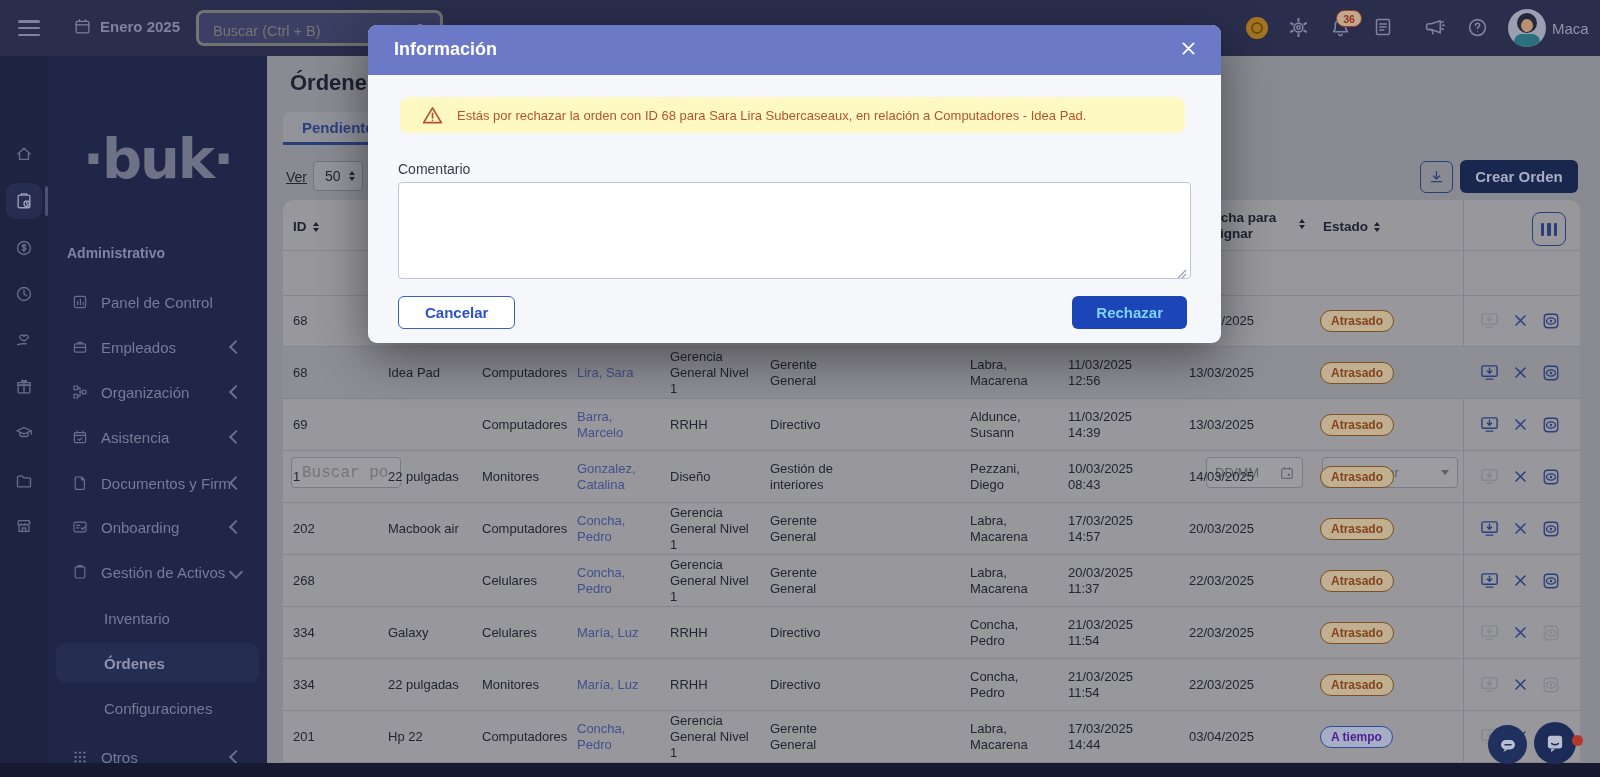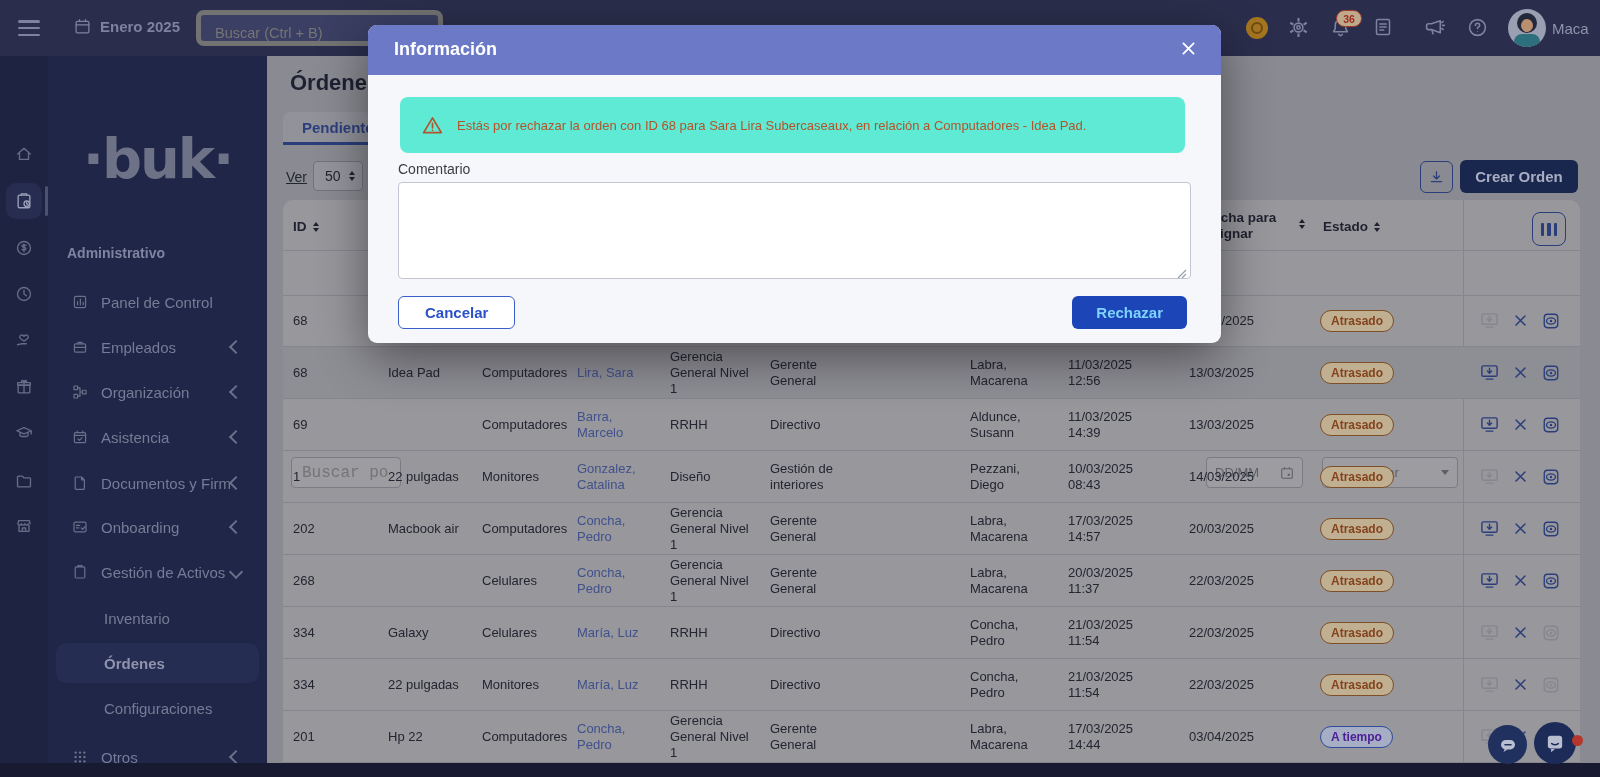--- a/index.html
+++ b/index.html
@@ -6,21 +6,21 @@
   .screen{position:relative;width:1600px;height:777px;overflow:hidden;
     font-family:"Liberation Sans",sans-serif;background:#8a8b92;}
   svg.ic{stroke:currentColor;fill:none;stroke-width:1.5;stroke-linecap:round;stroke-linejoin:round;display:block;}
   svg.ic .fl{fill:currentColor;stroke:none;}
 
   
   .topbar{position:absolute;left:0;top:0;width:1600px;height:56px;background:#2a2e4c;z-index:10;}
   .burger{position:absolute;left:18px;top:20px;width:22px;height:16px;display:flex;flex-direction:column;justify-content:space-between;cursor:pointer;color:#7d82a0;}
   .burger i{height:2.5px;background:currentColor;border-radius:2px;}
   .tb-date{position:absolute;left:74px;top:18px;display:flex;gap:9px;align-items:center;color:#7d82a0;font-size:15px;font-weight:600;}
-  .tb-search{position:absolute;left:196px;top:10px;width:247px;height:36px;background:#3a3f63;border:5px solid #737373;border-radius:8px;box-sizing:border-box;}
+  .tb-search{position:absolute;left:196px;top:10px;width:247px;height:36px;background:#3a3f63;border:3px solid #737373;border-radius:8px;box-sizing:border-box;}
   .tb-search input{position:absolute;left:12px;top:0;width:200px;height:34px;background:transparent;border:none;outline:none;color:#878ca8;font-size:14.5px;font-family:"Liberation Sans",sans-serif;}
   .tb-search .sic{position:absolute;right:10px;top:9px;color:#878ca8;}
   .tbi{position:absolute;top:17px;color:#7e83a0;cursor:pointer;}
   .coin{position:absolute;left:1246px;top:17px;width:22px;height:22px;border-radius:50%;background:#a57520;cursor:pointer;}
   .coin i{position:absolute;left:5px;top:5px;width:12px;height:12px;border-radius:50%;border:2.5px solid #6f4c12;box-sizing:border-box;}
   .nbadge{position:absolute;left:1336px;top:10px;min-width:26px;height:17px;border-radius:9px;background:#bfa98b;border:1.5px solid #9f382d;color:#9c2d22;font-size:10.5px;font-weight:bold;display:flex;align-items:center;justify-content:center;box-sizing:border-box;z-index:2;}
   .avatar{position:absolute;left:1508px;top:9px;width:38px;height:38px;border-radius:50%;background:#99a0b2;overflow:hidden;cursor:pointer;}
   .avatar .hair{position:absolute;left:9px;top:4px;width:20px;height:20px;border-radius:50%;background:#23283a;}
   .avatar .face{position:absolute;left:13px;top:10px;width:12px;height:13px;border-radius:50%;background:#b98f6f;}
   .avatar .body{position:absolute;left:6px;top:25px;width:26px;height:16px;border-radius:10px;background:#2e6f7e;}
@@ -92,21 +92,21 @@
   .fab1{left:1488px;top:725px;width:39px;height:39px;background:#20305f;}
   .fab2{left:1534px;top:722px;width:42px;height:42px;background:#1c2b58;}
   .fabdot{position:absolute;left:1572px;top:735px;width:11px;height:11px;border-radius:50%;background:#b5362b;z-index:41;}
   .fab svg{position:absolute;left:50%;top:50%;transform:translate(-50%,-50%);}
 
   
   .modal{position:absolute;left:368px;top:25px;width:853px;height:318px;background:#f6f7fa;border-radius:9px;box-shadow:0 14px 50px rgba(0,0,0,.45);z-index:60;}
   .m-head{position:absolute;left:0;top:0;width:853px;height:50px;background:#6b79c7;border-radius:9px 9px 0 0;}
   .m-title{position:absolute;left:26px;top:14px;color:#ffffff;font-size:18px;font-weight:bold;}
   .m-close{position:absolute;right:24px;top:15px;color:#ffffff;cursor:pointer;}
-  .m-alert{position:absolute;left:32px;top:72px;width:785px;height:56px;background:#5eead4;border-radius:8px;box-sizing:border-box;display:flex;align-items:center;padding:0 14px 0 22px;gap:14px;color:#b4532a;}
+  .m-alert{position:absolute;left:32px;top:72px;width:785px;height:36px;background:#fef9c3;border-radius:8px;box-sizing:border-box;display:flex;align-items:center;padding:0 14px 0 22px;gap:14px;color:#b4532a;}
   .m-alert .txt{font-size:13px;white-space:nowrap;overflow:hidden;}
   .m-label{position:absolute;left:30px;top:136px;font-size:14px;color:#3b3c44;}
   .m-ta{position:absolute;left:30px;top:157px;width:793px;height:97px;box-sizing:border-box;border:1px solid #c3c6d2;border-radius:4px;background:#ffffff;resize:none;outline:none;font-family:"Liberation Sans",sans-serif;font-size:14px;padding:8px;}
   .m-grip{position:absolute;left:809px;top:240px;color:#9aa0ae;pointer-events:none;}
   .m-cancel{position:absolute;left:30px;top:271px;height:33px;padding:0 26px;background:#ffffff;border:1.5px solid #3a5fca;border-radius:6px;color:#2b51c7;font-size:15px;font-weight:600;display:flex;align-items:center;cursor:pointer;box-sizing:border-box;}
   .m-reject{position:absolute;right:34px;top:271px;height:33px;padding:0 24px;background:#1c45b7;border-radius:6px;color:#7dd3fc;font-size:15px;font-weight:600;display:flex;align-items:center;cursor:pointer;}
 </style>
 </head>
 <body>
 

